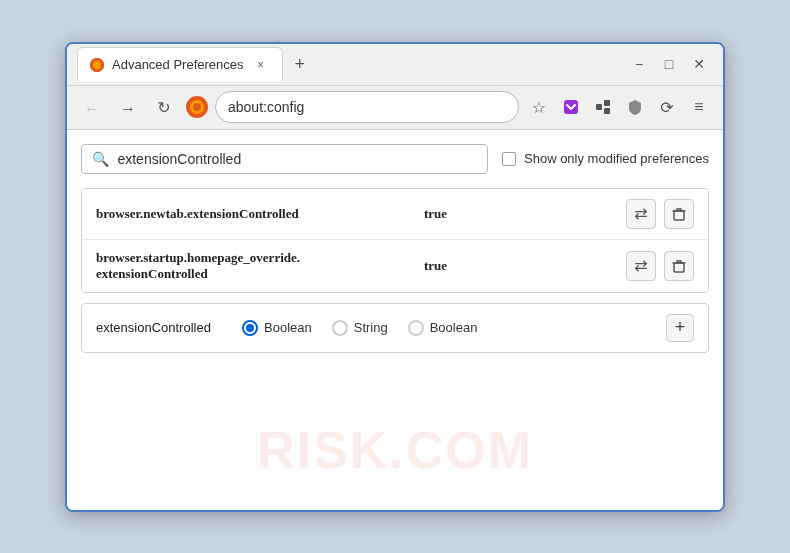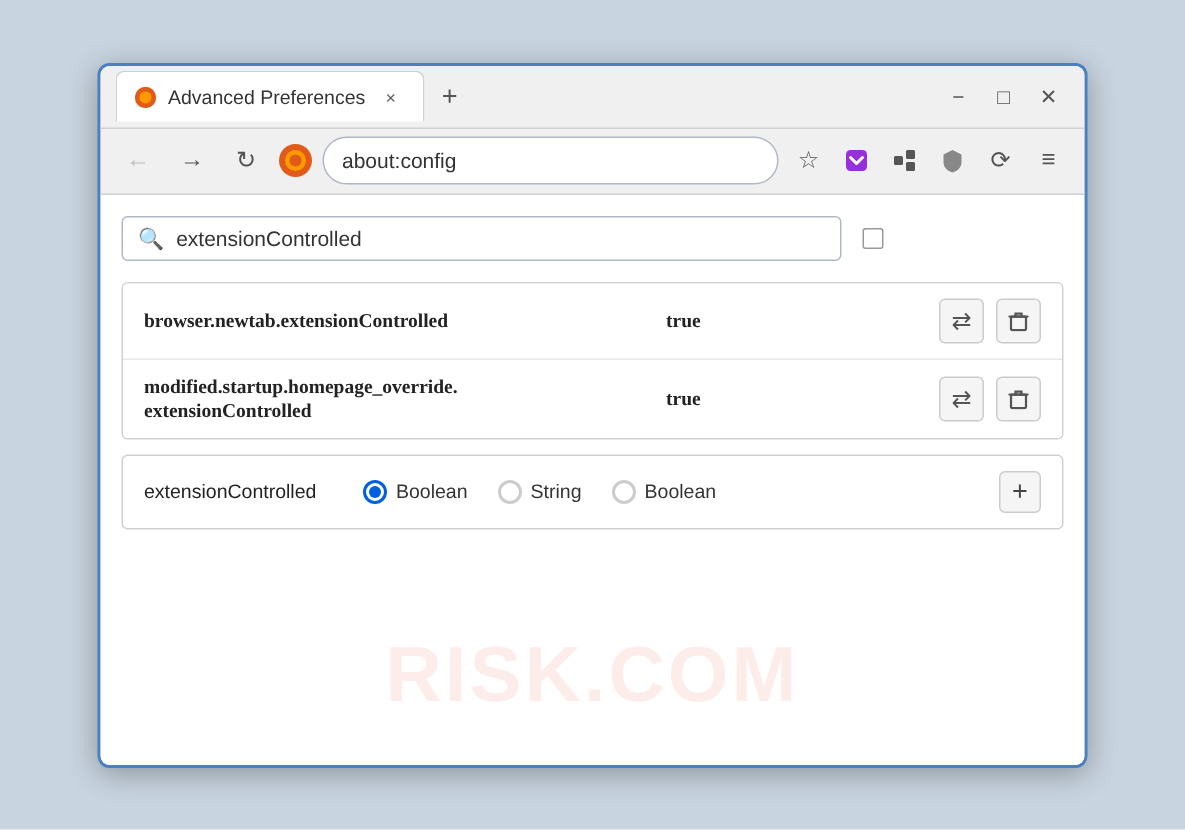--- a/index.html
+++ b/index.html
@@ -245,21 +245,21 @@
       font-weight: bold;
       font-size: 13px;
       color: #222;
       flex: 0 0 auto;
       min-width: 320px;
     }
     .pref-value {
       font-size: 13px;
       color: #222;
       font-weight: bold;
-      margin-left: 28px;
+      margin-left: 8px;
       flex: 1;
     }
     .pref-actions {
       display: flex;
       align-items: center;
       gap: 8px;
       margin-left: auto;
     }
     .pref-action-btn {
       width: 30px;
@@ -408,20 +408,21 @@
   <div class="content-area">
     <div class="watermark">RISK.COM</div>
 
     <div class="search-container">
       <div class="search-box">
         <span class="search-icon">🔍</span>
         <input class="search-input" type="text" value="extensionControlled" style="">
       </div>
       <div class="checkbox-container">
         <div class="checkbox"></div>
+        <span class="checkbox-label">Show only modified preferences</span>
       </div>
     </div>
 
     <div class="prefs-table">
 
       <div class="pref-row">
         <span class="pref-name">browser.newtab.extensionControlled</span>
         <span class="pref-value">true</span>
         <div class="pref-actions">
           <div class="pref-action-btn" title="Toggle">⇄</div>
@@ -430,21 +431,21 @@
               <rect x="2" y="4" width="10" height="9" rx="1" stroke="#555" stroke-width="1.5"></rect>
               <path d="M1 4h12" stroke="#555" stroke-width="1.5" stroke-linecap="round"></path>
               <path d="M5 4V2h4v2" stroke="#555" stroke-width="1.5" stroke-linecap="round"></path>
             </svg>
           </div>
         </div>
       </div>
 
       <div class="pref-row">
         <span class="pref-name">
-          <span>modified.startup.homepage_override.</span><br>
+          <span>browser.startup.homepage_override.</span><br>
           <span>extensionControlled</span>
         </span>
         <span class="pref-value">true</span>
         <div class="pref-actions">
           <div class="pref-action-btn" title="Toggle">⇄</div>
           <div class="pref-action-btn" title="Delete">
             <svg width="14" height="14" viewBox="0 0 14 14" fill="none">
               <rect x="2" y="4" width="10" height="9" rx="1" stroke="#555" stroke-width="1.5"></rect>
               <path d="M1 4h12" stroke="#555" stroke-width="1.5" stroke-linecap="round"></path>
               <path d="M5 4V2h4v2" stroke="#555" stroke-width="1.5" stroke-linecap="round"></path>

